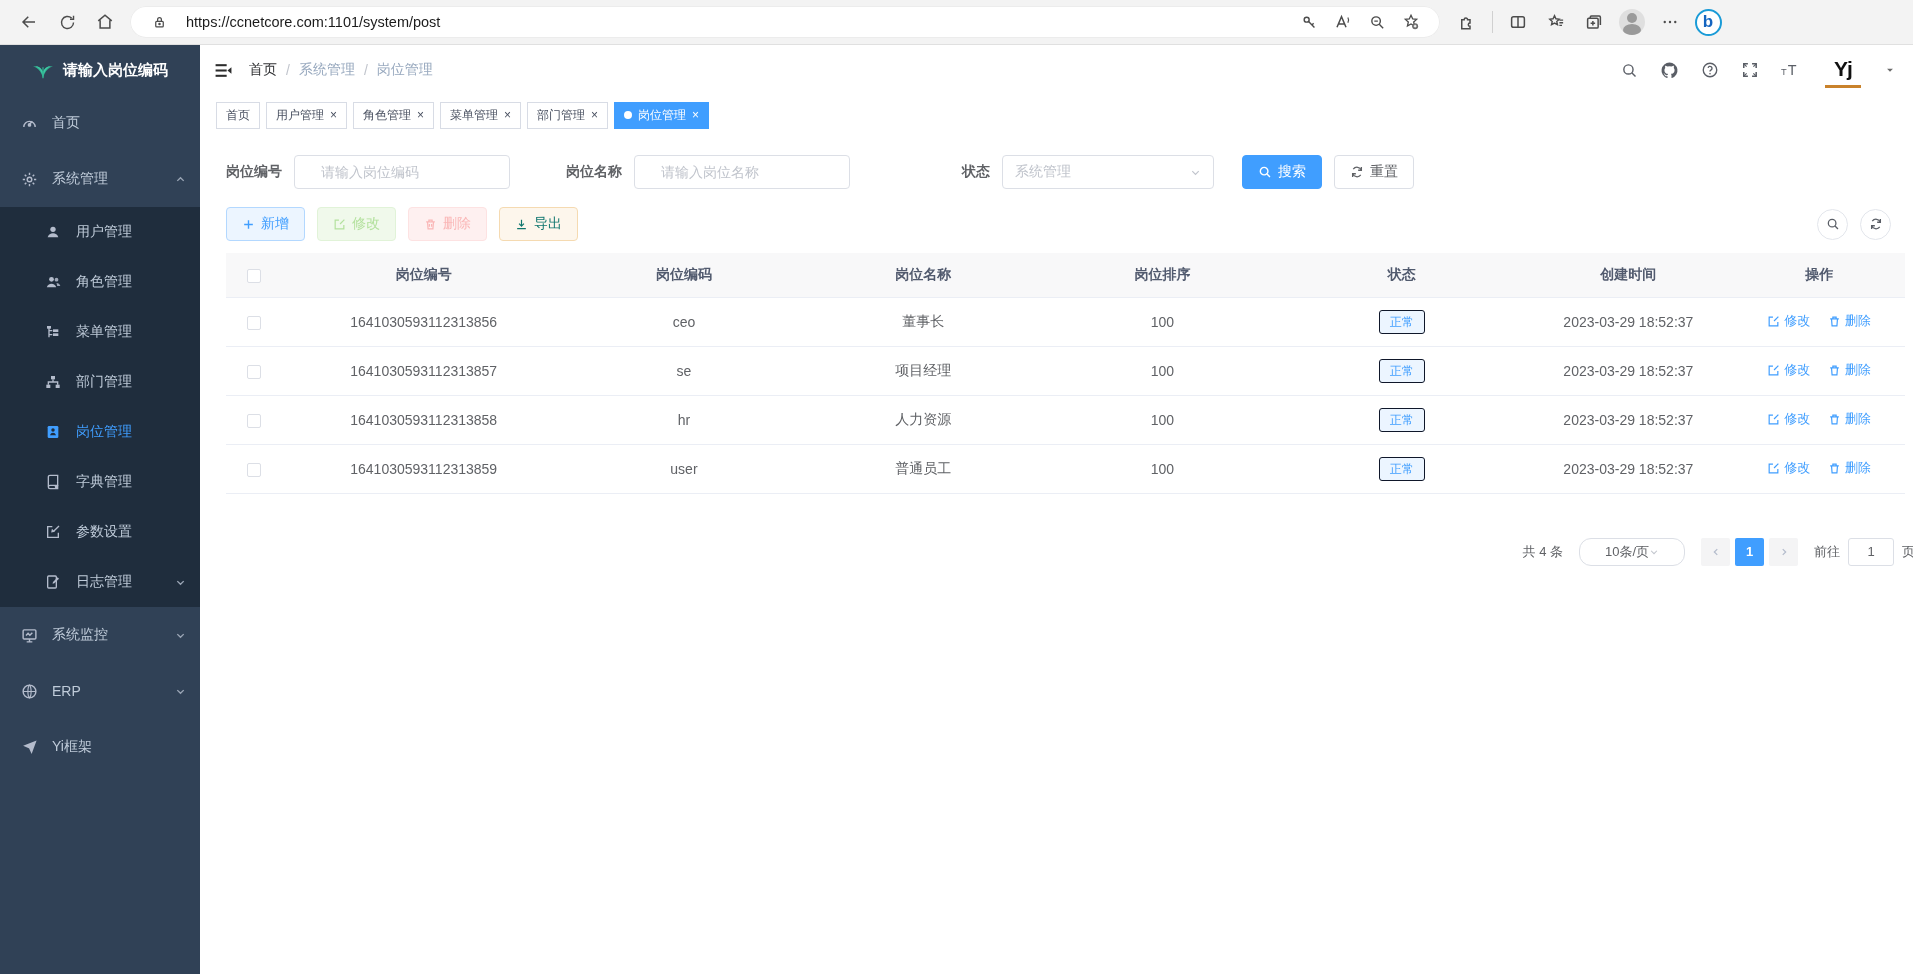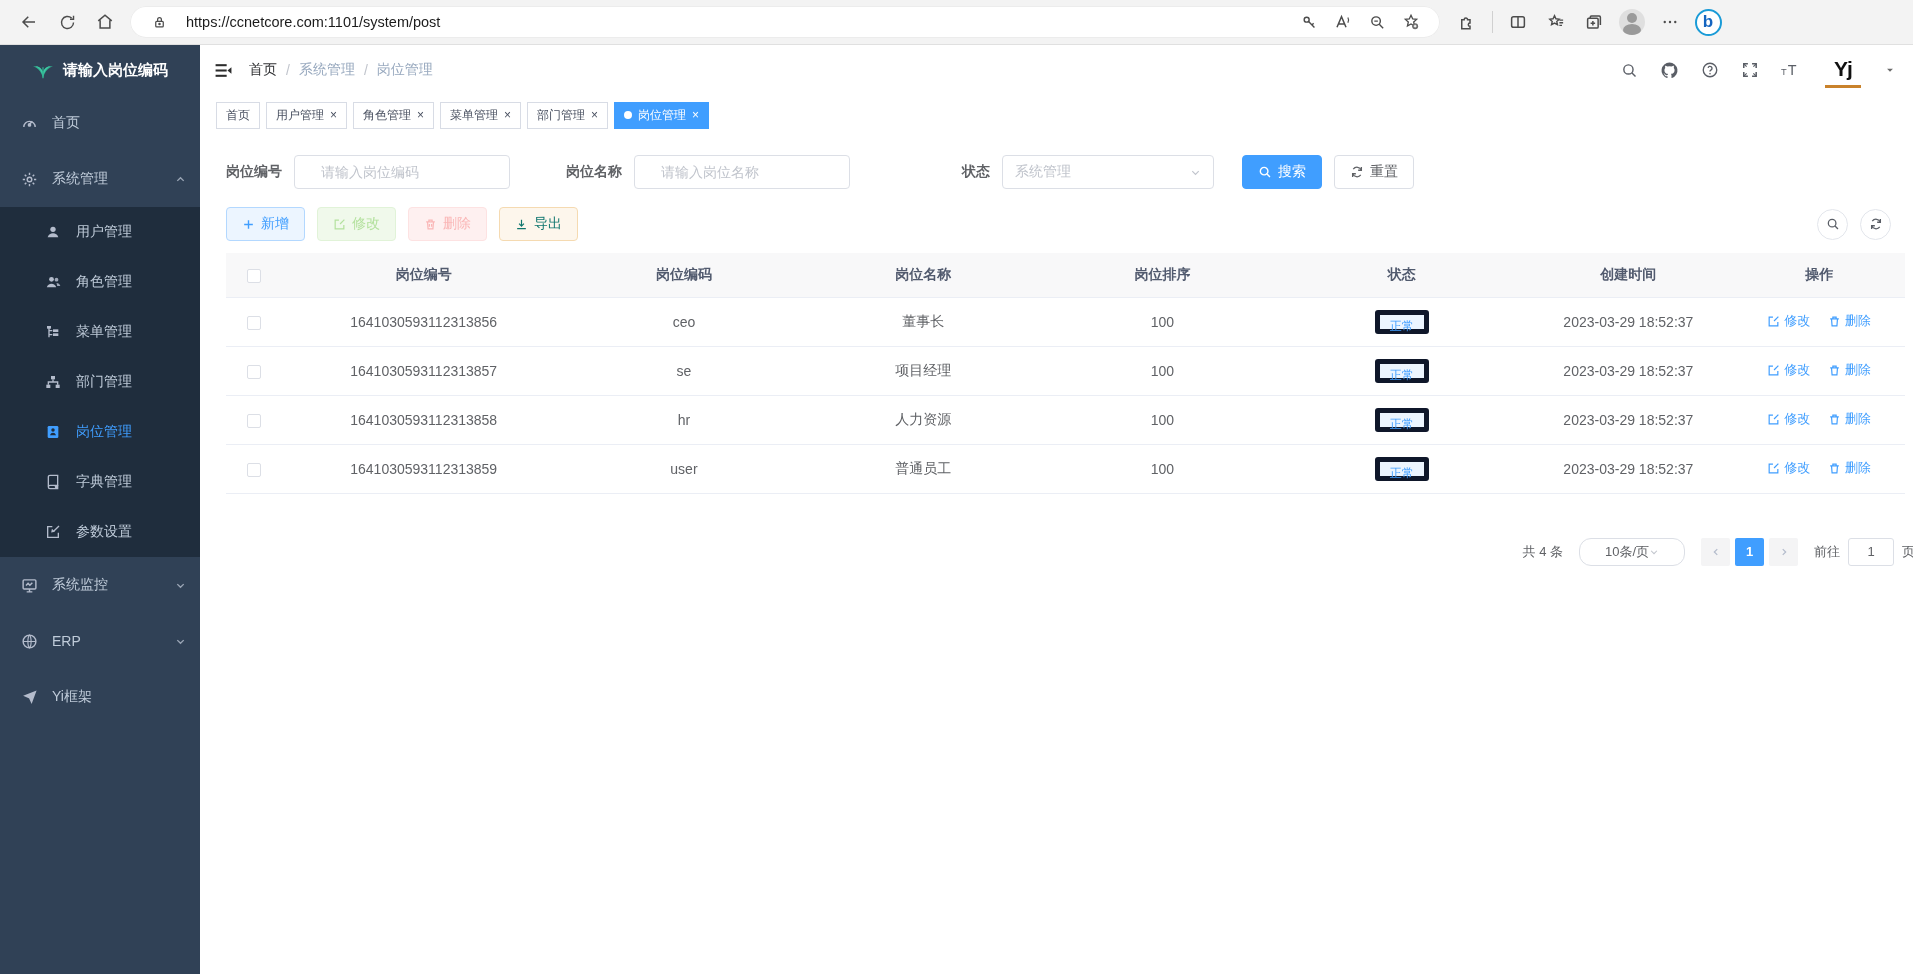--- a/index.html
+++ b/index.html
@@ -87,21 +87,21 @@
   .circ + .circ { margin-left:12px; }
   .push { margin-left:auto; margin-right:14px; display:flex; }
 
   table { width:100%; border-collapse:collapse; font-size:14px; color:#606266; table-layout:fixed; }
   th { background:#f8f8f9; color:#515a6e; font-weight:bold; height:44px; text-align:center; }
   td { height:49px; text-align:center; border-bottom:1px solid #ebeef5; }
   tbody tr:first-child td { border-top:1px solid #ebeef5; }
   .cb { display:inline-block; width:14px; height:14px; border:1px solid #dcdfe6; border-radius:2px;
     background:#fff; vertical-align:middle; cursor:pointer; }
   .tag { display:inline-block; height:24px; line-height:22px; padding:0 10px; font-size:12px;
-    background:#ecf5ff; border:5px solid #0f172a; color:#409eff; border-radius:3px; }
+    background:#ecf5ff; border:1px solid #0f172a; color:#409eff; border-radius:3px; }
   .oplink { color:#409eff; font-size:13px; cursor:pointer; display:inline-flex; align-items:center; gap:4px; }
   .oplink + .oplink { margin-left:14px; }
 
   .pag { display:flex; align-items:center; justify-content:flex-end; margin-top:44px;
     font-size:13px; color:#606266; margin-right:-10px; }
   .pag .total { margin-right:16px; }
   .sizesel { width:106px; height:28px; border:1px solid #dcdfe6; border-radius:12px;
     display:flex; align-items:center; justify-content:center; color:#606266;
     margin-right:16px; cursor:pointer; }
   .pbtn { width:29px; height:28px; background:#f4f4f5; border-radius:2px; color:#b4bccc;
@@ -314,20 +314,34 @@
       </div>
       <div class="sitem">
         <span class="micon">
           <svg width="16" height="16" viewBox="0 0 24 24" fill="none" stroke="currentColor" stroke-width="2">
               <path d="M20 13v7H4V4h7"></path>
               <path d="m13 11 8-8M13 11l-2.5.5L11 9z" fill="currentColor"></path>
             </svg>
         </span>
         <span>参数设置</span>
       </div>
+      <div class="sitem">
+        <span class="micon">
+          <svg width="16" height="16" viewBox="0 0 24 24" fill="none" stroke="currentColor" stroke-width="2">
+              <rect x="4" y="3" width="13" height="18" rx="1.5"></rect>
+              <path d="m14 14 7-7-2-2-7 7-.6 2.6z" fill="currentColor" stroke="none"></path>
+            </svg>
+        </span>
+        <span>日志管理</span>
+        <span class="chev">
+          <svg width="11" height="11" viewBox="0 0 24 24" fill="none" stroke="currentColor" stroke-width="3">
+              <path d="m5 9 7 7 7-7"></path>
+            </svg>
+        </span>
+      </div>
     </div>
 
     <div class="sitem">
       <span class="micon">
         <svg width="17" height="17" viewBox="0 0 24 24" fill="none" stroke="currentColor" stroke-width="2">
             <rect x="3" y="4" width="18" height="13" rx="1.5"></rect>
             <path d="m7 12 3-3 2.5 2.5L16 8"></path>
             <path d="M12 17v4M8 21h8"></path>
           </svg>
       </span>

